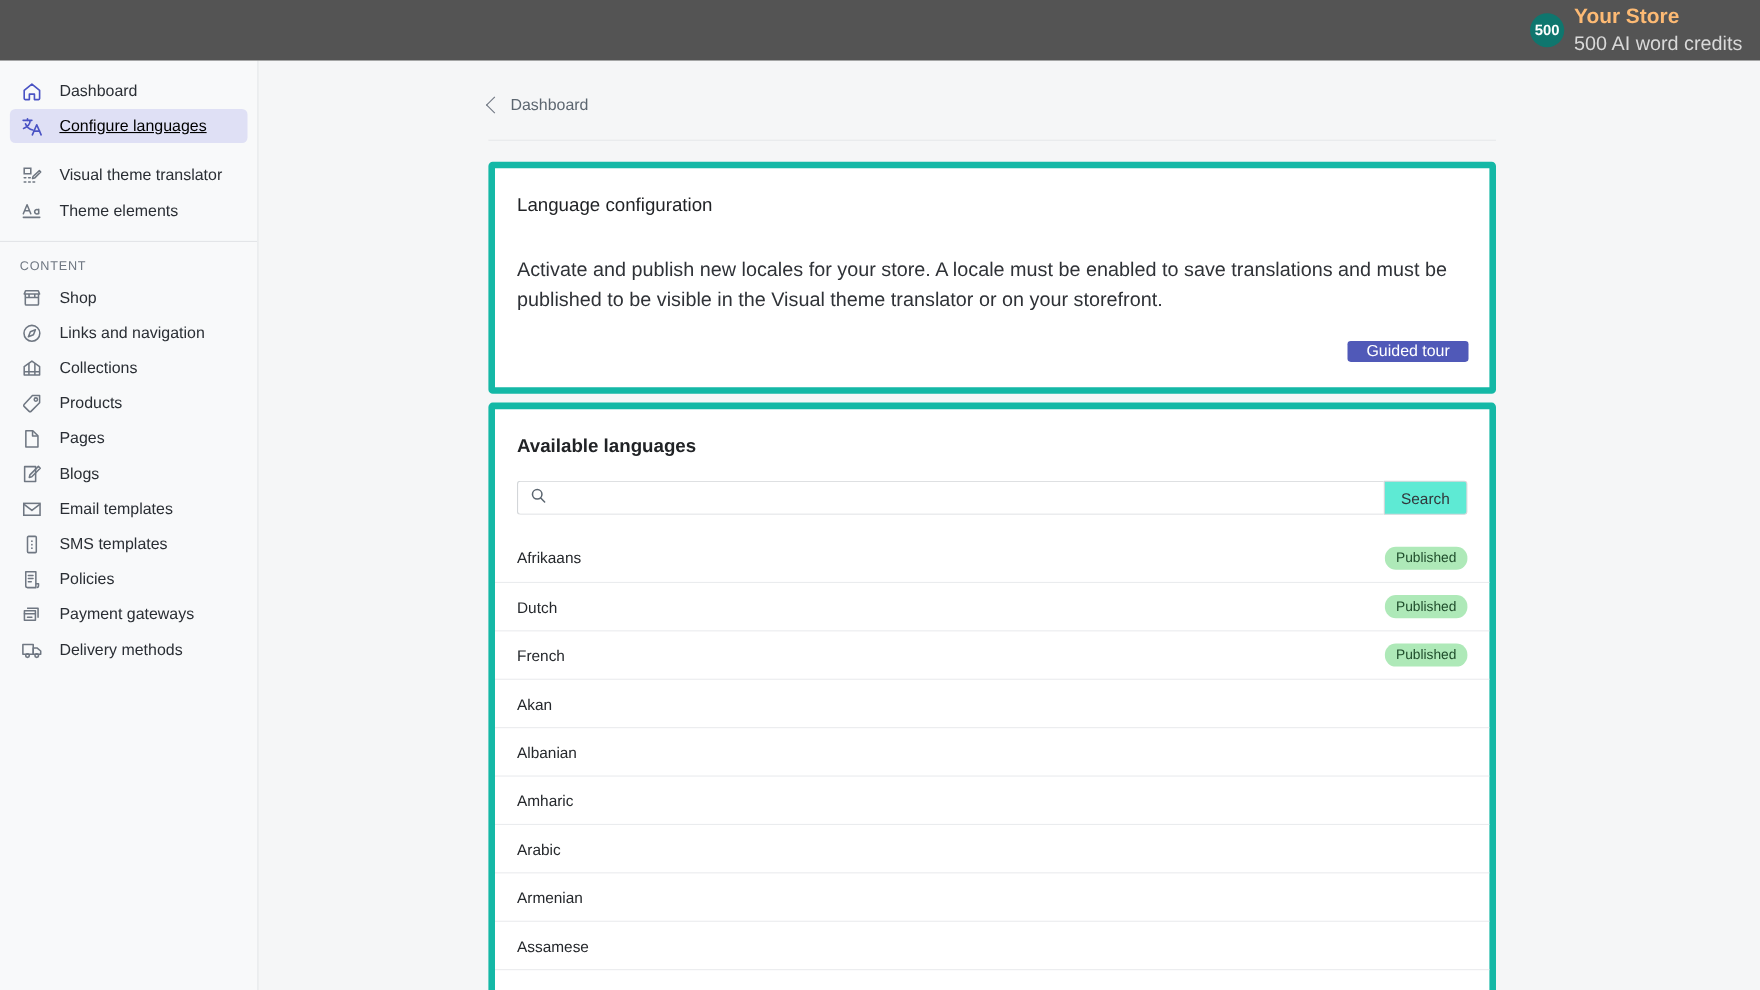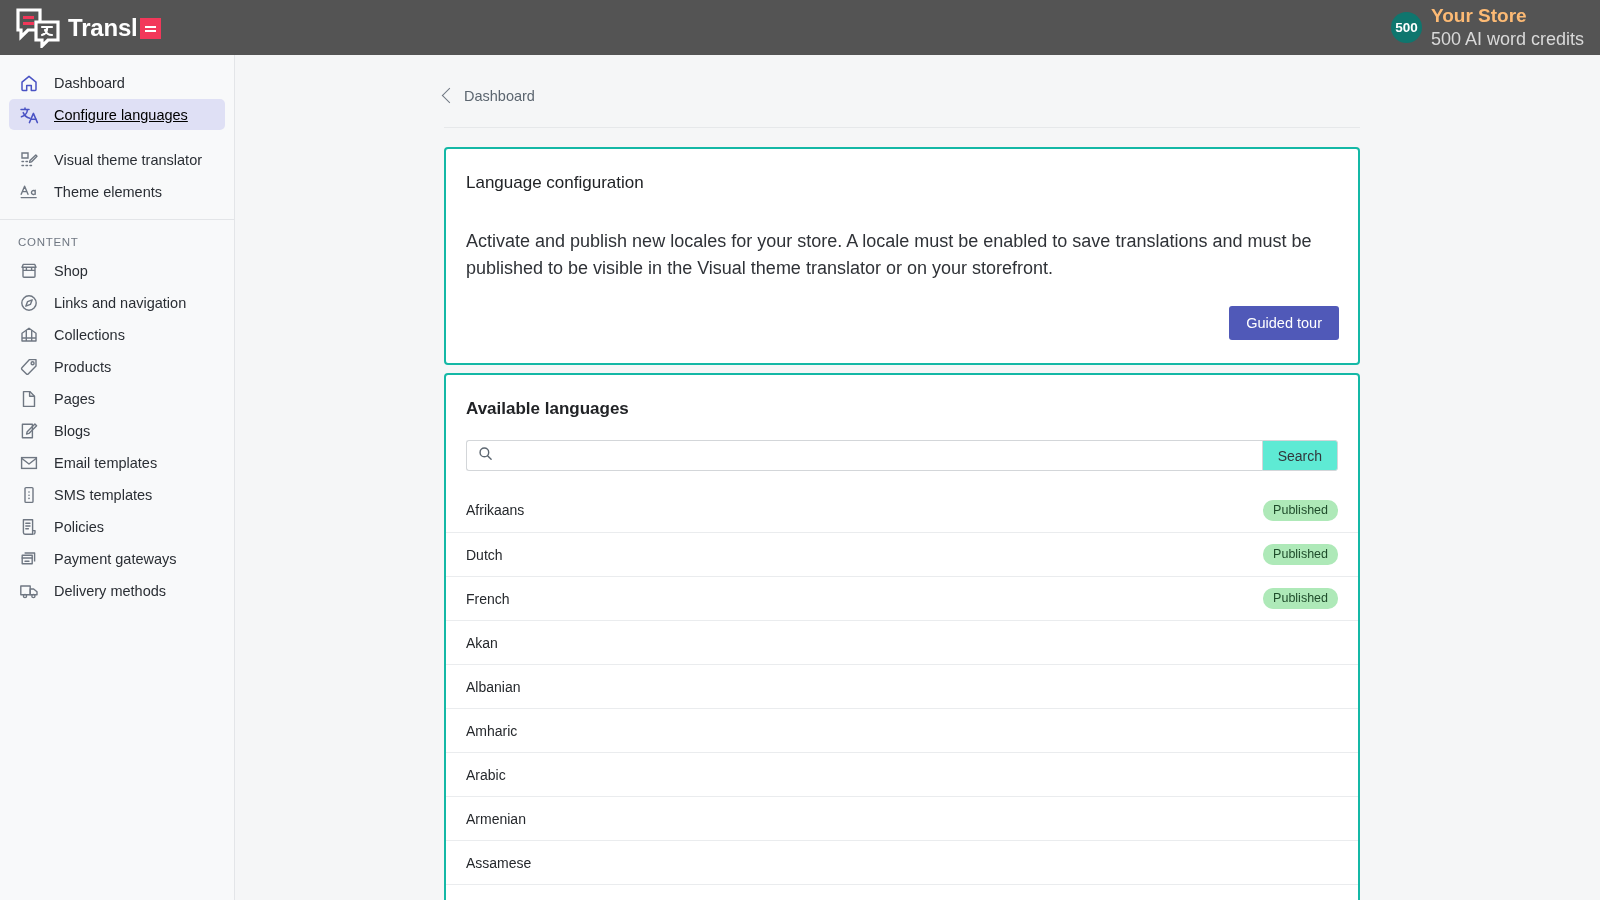--- a/index.html
+++ b/index.html
@@ -108,21 +108,21 @@
     position: relative; top: -1px;
   }
   .breadcrumb-label { font-size: 14.5px; color: #5c6670; }
   .hr-top {
     height: 1px; background: #e6e8ea;
     margin: 23px 0 0 209px; width: 916px;
   }
 
   .card {
     background: #ffffff;
-    border: 2px solid #14b8a6;
+    border: 6px solid #14b8a6;
     border-radius: 4px;
     margin-left: 209px; width: 916px;
   }
   .card.intro { margin-top: 19px; }
   .card.list { margin-top: 8px; }
 
   .card-title {
     font-size: 17px; color: #212326; font-weight: normal;
     padding: 24px 20px 0 20px;
   }
@@ -131,21 +131,21 @@
     padding: 35px 34px 0 20px;
   }
   .card-actions {
     display: flex; justify-content: flex-end;
     padding: 25px 19px 23px 20px;
   }
   .btn-primary {
     background: #5059b8; color: #ffffff;
     font-size: 14.5px; font-family: inherit;
     border: none; border-radius: 3px;
-    padding: 0 17px; height: 34px;
+    padding: 0 17px; height: 19px;
     cursor: pointer;
   }
 
   .list-title {
     font-size: 17px; color: #212326;
     padding: 24px 20px 0 20px;
   }
   .search-row {
     display: flex; padding: 21px 20px 0 20px;
   }
@@ -186,35 +186,20 @@
     display: inline-block;
     background: #aee9b8; color: #1f4c2b;
     font-size: 12.5px; border-radius: 10px;
     padding: 3px 10px 4px 10px;
   }
 </style>
 </head>
 <body>
 
 <div class="topbar">
-  <div class="brand">
-    <svg class="brand-mark" viewBox="0 0 44 40">
-      <path d="M2 2 H24 V22 H12 L5 29 V22 H2 Z" fill="none" stroke="#ffffff" stroke-width="3.2"></path>
-      <rect x="7" y="8" width="11" height="3" fill="#f2385a"></rect>
-      <rect x="7" y="14" width="11" height="3" fill="#f2385a"></rect>
-      <path d="M20 14 H42 V32 H32 L26 38 V32 H20 Z" fill="#545454" stroke="#ffffff" stroke-width="3.2"></path>
-      <path d="M26 19 h10 M31 19 v2 c0 3 -2 5 -5 6 M29 22 c1 3 4 5 7 5" fill="none" stroke="#ffffff" stroke-width="2.2" stroke-linecap="round"></path>
-    </svg>
-    <span class="brand-text">
-      <span>Transl</span>
-      <span class="brand-badge">
-          <i></i>
-        </span>
-    </span>
-  </div>
 
   <div class="user-block">
     <div class="credit-circle">500</div>
     <div class="user-meta">
       <div class="store-name">Your Store</div>
       <div class="store-credits">500 AI word credits</div>
     </div>
   </div>
 </div>
 

